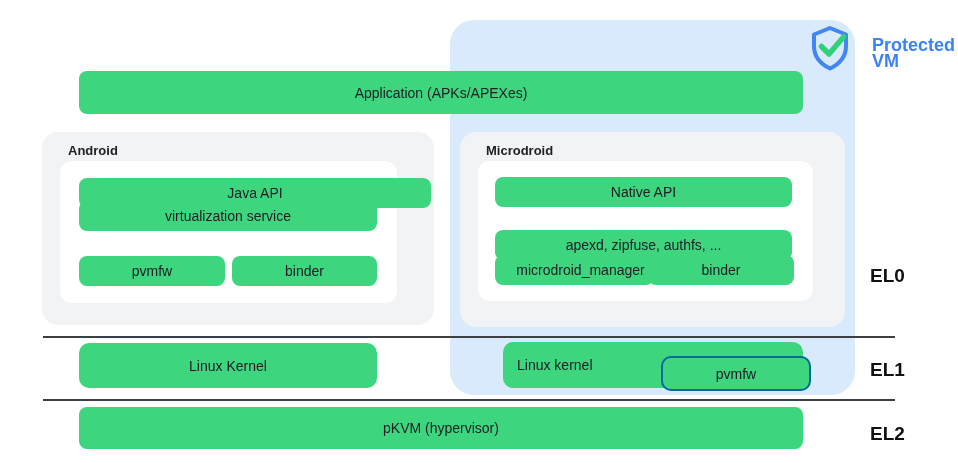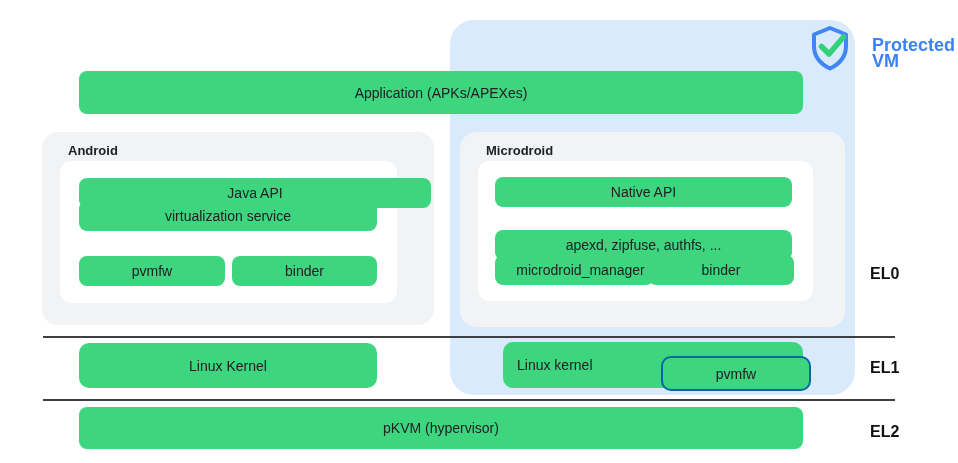--- a/index.html
+++ b/index.html
@@ -39,21 +39,21 @@
   .kernel-right{
     left:503px;top:342px;width:300px;height:46px;border-radius:10px;
     justify-content:flex-start;padding-left:14px;width:286px;
   }
   .pvmfw{
     left:661px;top:356px;width:146px;height:31px;border-radius:10px;
     border:2px solid #0369a1;
   }
   .pkvm{left:79px;top:407px;width:724px;height:42px;}
   .el-label{
-    font-weight:bold;font-size:16px;color:#111111;left:870px;
+    font-weight:bold;font-size:19px;color:#111111;left:870px;
   }
   .pvm-text{
     left:872px;top:37px;width:70px;color:#3b82f6;font-weight:bold;
     font-size:18px;line-height:16px;
   }
   .shield-wrap{left:806px;top:24px;width:48px;height:48px;}
 </style>
 </head>
 <body>
 

